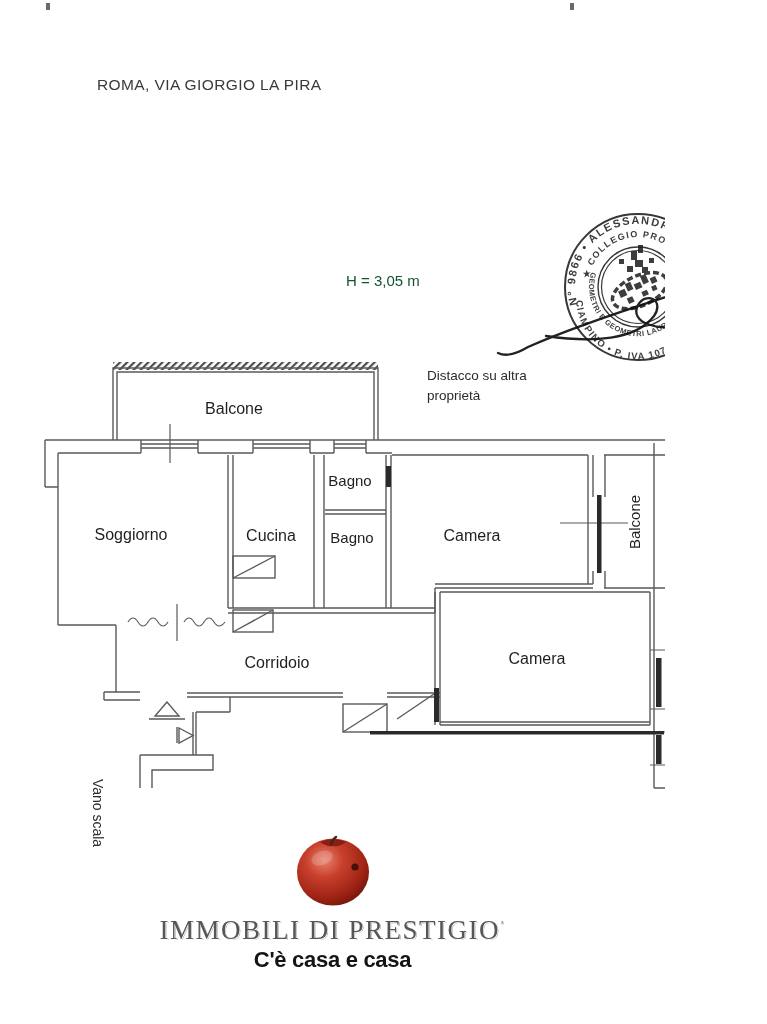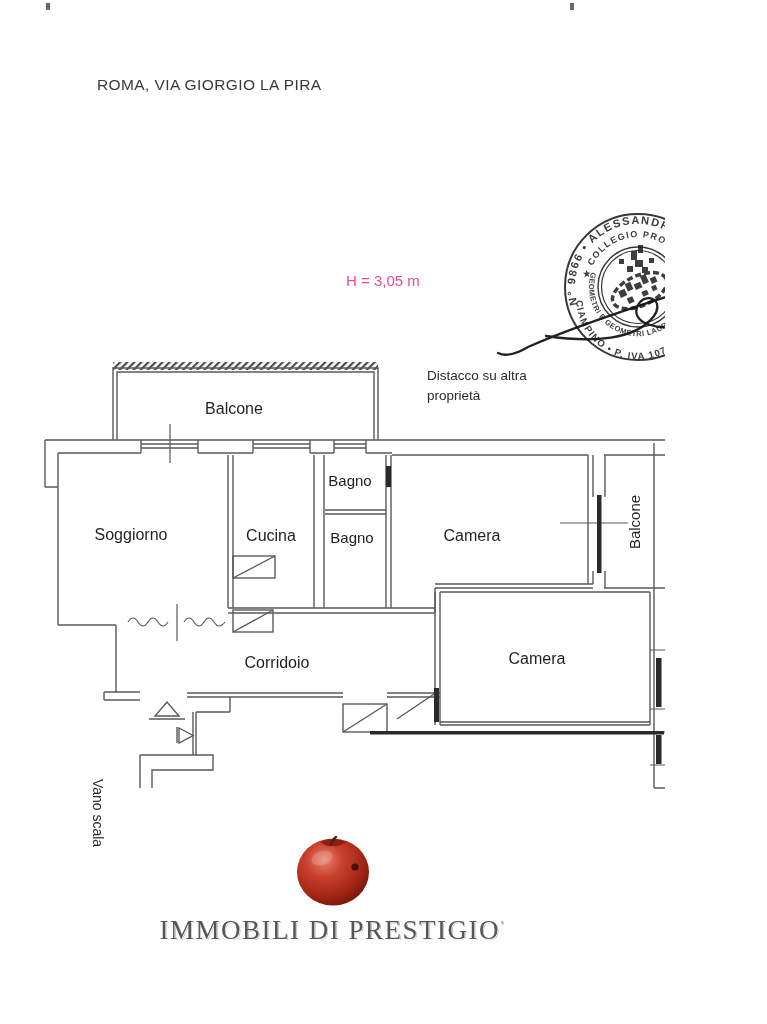--- a/index.html
+++ b/index.html
@@ -1,20 +1,20 @@
 <!DOCTYPE html>
 <html><head>
 <meta charset="utf-8">
 <style>
   html,body{margin:0;padding:0;background:#ffffff;}
   .page{position:relative;width:665px;height:1024px;background:#ffffff;overflow:hidden;
         font-family:"Liberation Sans", sans-serif;color:#222;}
   .abs{position:absolute;}
   .title{left:97px;top:76px;font-size:15.5px;letter-spacing:.4px;color:#3a3a3a;}
-  .hnote{left:346px;top:272px;font-size:15px;color:#ec4899;}
+  .hnote{left:346px;top:272px;font-size:15px;color:#14532d;}
   .detach-top{left:427px;top:366px;font-size:13.5px;line-height:1.5;color:#2b2b2b;}
   svg text{font-family:"Liberation Sans", sans-serif;fill:#1f1f1f;}
   .room-label{font-size:16px;}
   .room-label-sm{font-size:15px;}
   .ann-label{font-size:13.5px;fill:#2b2b2b;}
   .logo-block{left:0;right:0;top:834px;text-align:center;}
   .brand{margin-top:3px;font-family:Liberation Serif, serif;font-size:27px;color:#565656;
          letter-spacing:1.5px;text-shadow:0.6px 0.6px 0 #ffffff,1px 1px 0 #9a9a9a;}
   .brand sup{font-size:12px;color:#777;}
   .tagline{margin-top:1px;font-family:"Liberation Sans", sans-serif;font-weight:bold;
@@ -195,15 +195,16 @@
           <stop offset="100%" stop-color="#6e140b"></stop>
         </radialGradient>
       </defs>
       <ellipse cx="41" cy="38" rx="36" ry="33.5" fill="url(#appleG)"></ellipse>
       <path d="M28,8 Q41,2 54,8 Q48,13 41,12 Q34,13 28,8 Z" fill="#7e1a10" opacity="0.85"></path>
       <path d="M39,10 q2,-5 5,-7" stroke="#4a2413" stroke-width="2.5" fill="none" stroke-linecap="round"></path>
       <circle cx="63" cy="33" r="3.6" fill="#3c0d07" opacity="0.9"></circle>
       <ellipse cx="30" cy="24" rx="11" ry="7" fill="#ffffff" opacity="0.18" transform="rotate(-20 30 24)"></ellipse>
     </svg>
     <div class="brand"><span>IMMOBILI DI PRESTIGIO</span><sup>’</sup></div>
+    <div class="tagline">C'è casa e casa</div>
   </div>
 
 </div>
 
 </body></html>

